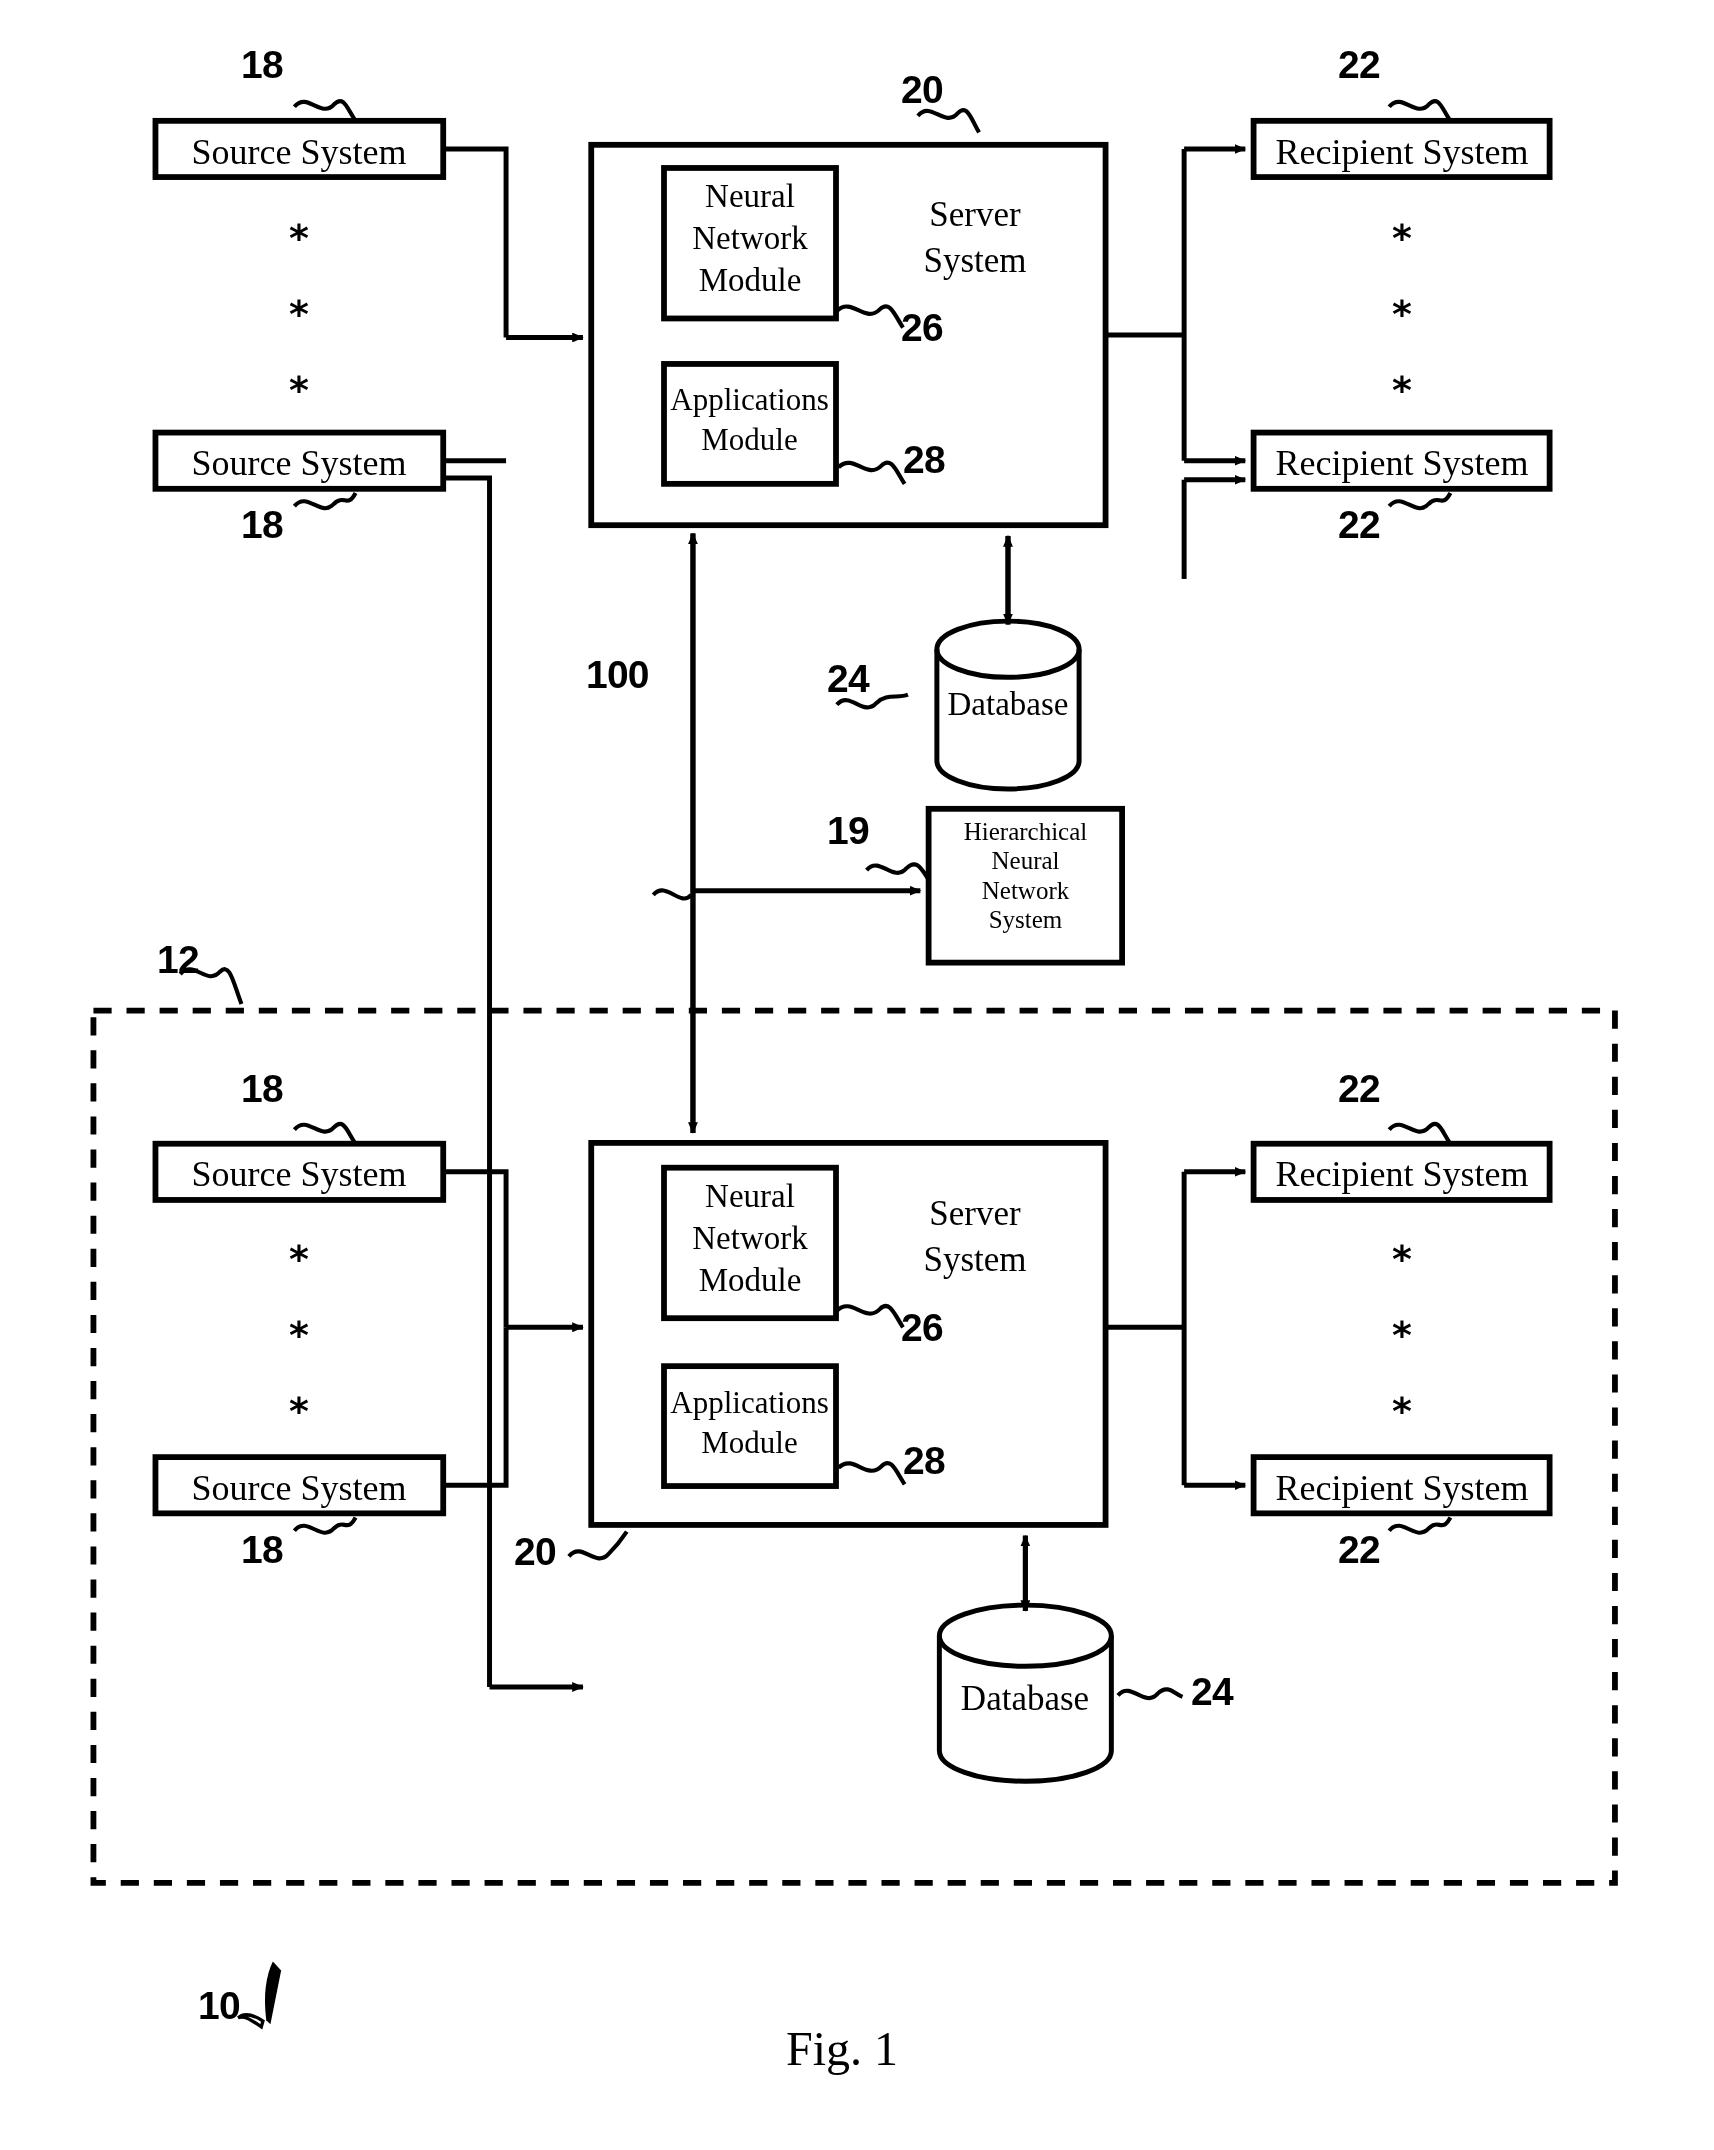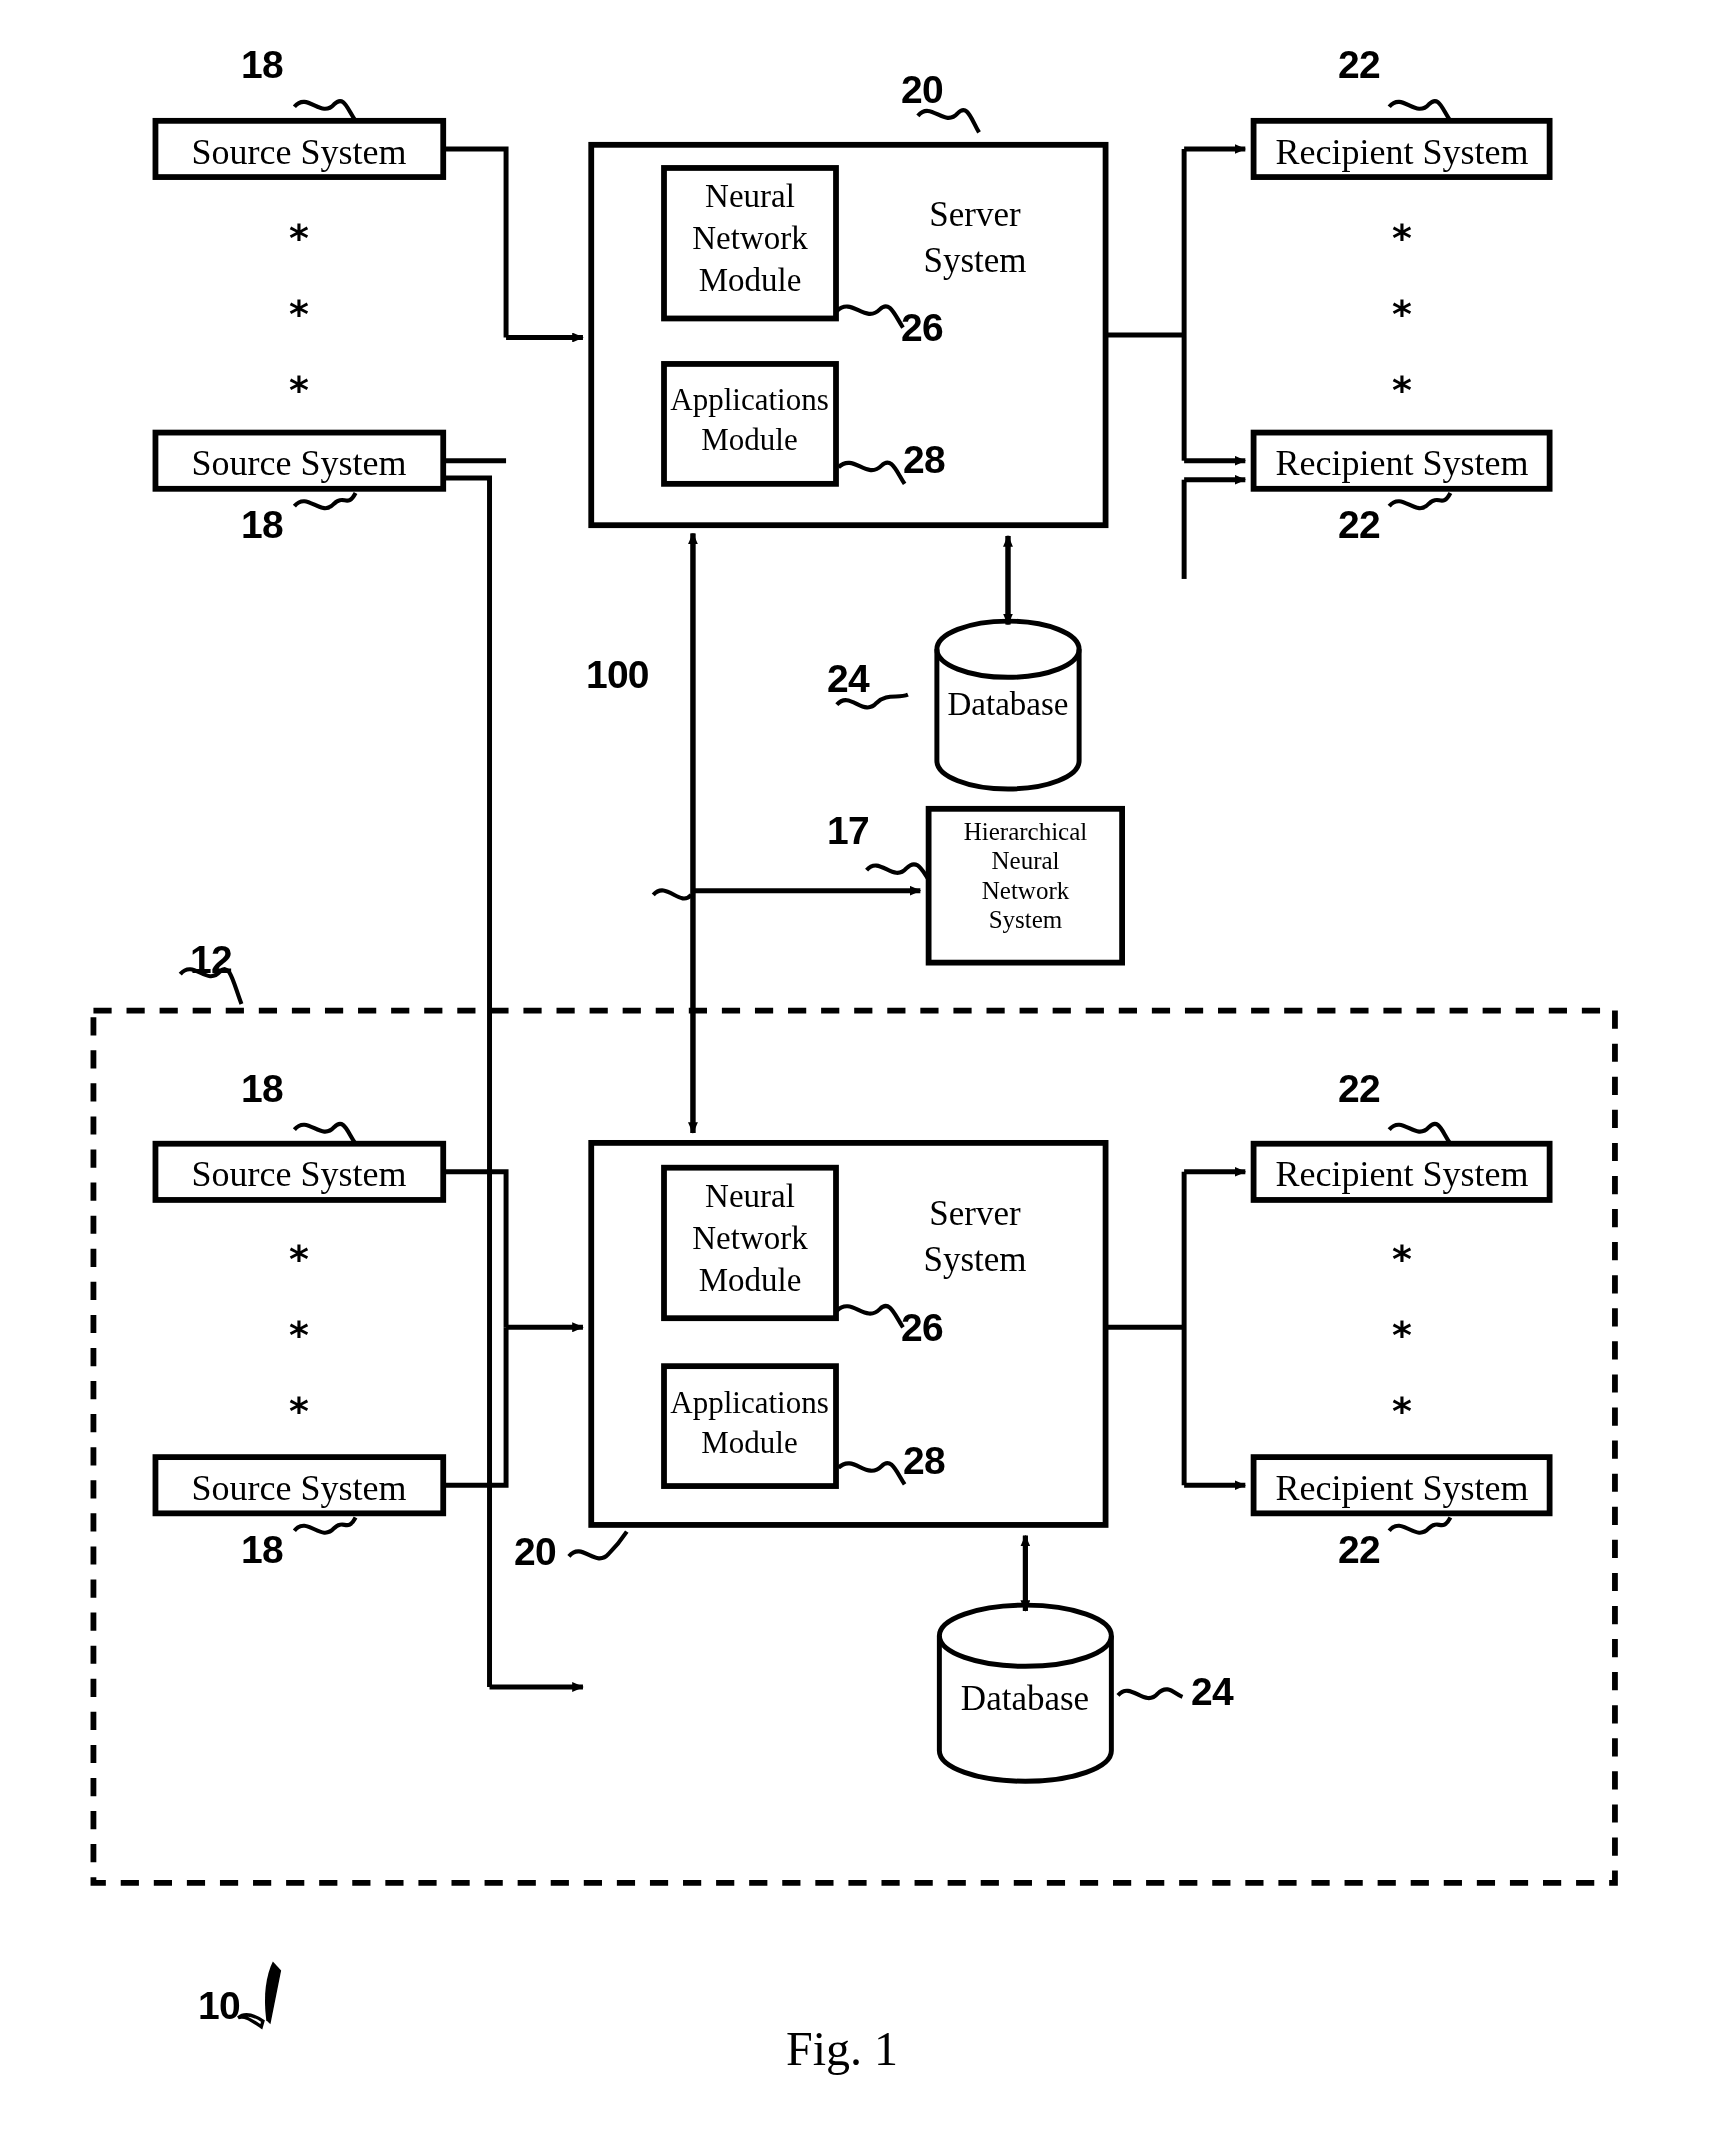--- a/index.html
+++ b/index.html
@@ -170,23 +170,23 @@
 <div class="num" style="left:827px;top:657px;">24</div>
 
 <div class="num" style="left:586px;top:653px;">100</div>
 
 <div class="lbl" style="left:929px;top:817px;width:193px;text-align:center;font-size:25px;line-height:1.17;">
   <span>Hierarchical</span><br>
   <span>Neural</span><br>
   <span>Network</span><br>
   <span>System</span>
 </div>
-<div class="num" style="left:827px;top:809px;">17</div>
-
-<div class="num" style="left:157px;top:938px;margin-left:33px;">12</div>
+<div class="num" style="left:827px;top:809px;">19</div>
+
+<div class="num" style="left:157px;top:938px;">12</div>
 
 <div class="lbl" style="left:155px;top:1153px;width:288px;text-align:center;font-size:36px;">Source System</div>
 <div class="num" style="left:241px;top:1067px;">18</div>
 
 <div class="stars" style="left:155px;top:1240px;width:288px;">
   <span>*</span>
   <span>*</span>
   <span>*</span>
 </div>
 

